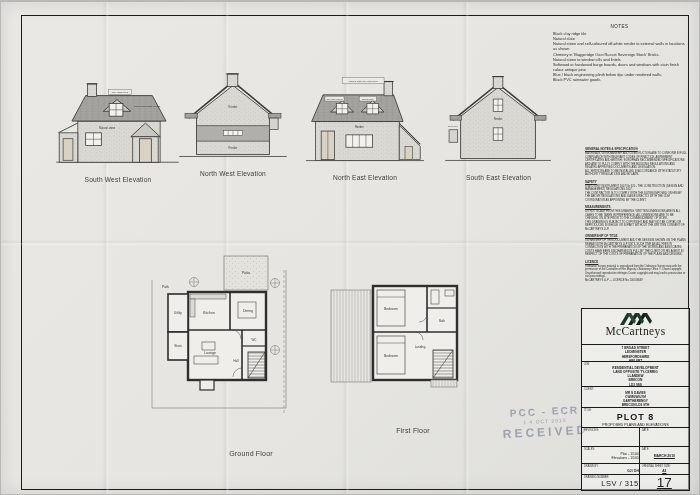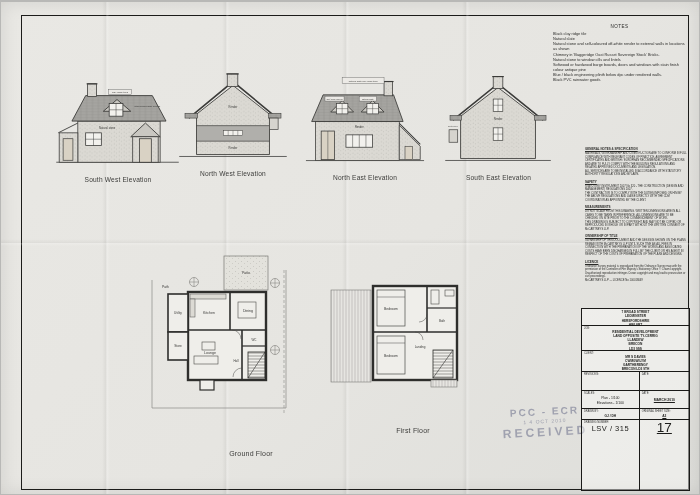--- a/index.html
+++ b/index.html
@@ -53,21 +53,21 @@
   .brand{font-family:"Liberation Serif",serif;font-size:11.5px;letter-spacing:.4px;margin-top:0px;}
   .tb-address{height:17px;font-size:3.2px;text-align:center;line-height:1.35;padding-top:1px;font-weight:bold;}
   .tb-job{height:25px;font-size:3.2px;text-align:center;}
   .tb-job .val,.tb-client .val{padding-top:4px;font-weight:bold;line-height:1.3;}
   .tb-client{height:21px;font-size:3.2px;text-align:center;}
   .tb-title{height:21px;text-align:center;}
   .tb-plot{font-size:9px;font-weight:bold;letter-spacing:1px;margin-top:4.5px;}
   .tb-sub{font-size:3.7px;margin-top:1px;}
   .split{display:flex;}
   .split>div{position:relative;box-sizing:border-box;}
-  .split .l{flex:1.15;border-right:1px solid #1a1a18;}
+  .split .l{flex:1.15;border-right:1px solid #1a1a18;text-align:right;}
   .split .r{flex:1;text-decoration:underline;}
   .tb-rev{height:19px;}
   .tb-scales{height:18px;font-size:3.4px;text-align:center;}
   .tb-scales .val{padding-top:5px;line-height:1.35;}
   .tb-scales .val-b{padding-top:7px;font-weight:bold;}
   .tb-drawn{height:11px;font-size:3.2px;text-align:center;}
   .tb-drawn .val{padding-top:5px;font-weight:bold;}
   .tb-num{flex:1;text-align:center;}
   .tb-num .num{font-size:7.5px;padding-top:4px;letter-spacing:.5px;}
   .tb-num .sheet{font-size:13.5px;padding-top:0px;}
@@ -301,20 +301,31 @@
 McCARTNEYS LLP — LICENCE No 100018049</div>
   </div>
 
   <div class="stamp">
     <div class="stamp-1">PCC - ECR</div>
     <div class="stamp-2">1 4 OCT 2010</div>
     <div class="stamp-3">RECEIVED</div>
   </div>
 
   <div class="tb">
+    <div class="tb-row tb-logo">
+      <svg width="34" height="13" viewBox="0 0 34 13" style="display:block;margin:1px auto 0">
+        <polygon points="1,13 8,1 12,1 5,13" fill="#1e3526"></polygon>
+        <polygon points="9,13 16,1 20,1 13,13" fill="#16281d"></polygon>
+        <polygon points="17,13 24,1 28,1 21,13" fill="#0f1d14"></polygon>
+        <polygon points="8,1 12,1 17,9 15,12" fill="#2c4a35"></polygon>
+        <polygon points="16,1 20,1 25,9 23,12" fill="#223a2a"></polygon>
+        <polygon points="24,1 28,1 33,9 31,12" fill="#182c1f"></polygon>
+      </svg>
+      <div class="brand">McCartneys</div>
+    </div>
     <div class="tb-row tb-address">
       <div>7 BROAD STREET</div>
       <div>LEOMINSTER</div>
       <div>HEREFORDSHIRE</div>
       <div>HR6 8BT</div>
     </div>
     <div class="tb-row tb-job">
       <span class="cell-label">JOB:</span>
       <div class="val">
         <div>RESIDENTIAL DEVELOPMENT</div>
@@ -326,20 +337,25 @@
     </div>
     <div class="tb-row tb-client">
       <span class="cell-label">CLIENT:</span>
       <div class="val">
         <div>MR S DAVIES</div>
         <div>CWMGWILYM</div>
         <div>GARTHBRENGY</div>
         <div>BRECON LD3 9TH</div>
       </div>
     </div>
+    <div class="tb-row tb-title">
+      <span class="cell-label">TITLE:</span>
+      <div class="tb-plot">PLOT 8</div>
+      <div class="tb-sub">PROPOSED PLANS AND ELEVATIONS</div>
+    </div>
     <div class="tb-row tb-rev split">
       <div class="l">
           <span class="cell-label">REVISIONS:</span>
         </div>
       <div class="r">
           <span class="cell-label">DATE:</span>
         </div>
     </div>
     <div class="tb-row tb-scales split">
       <div class="l">

